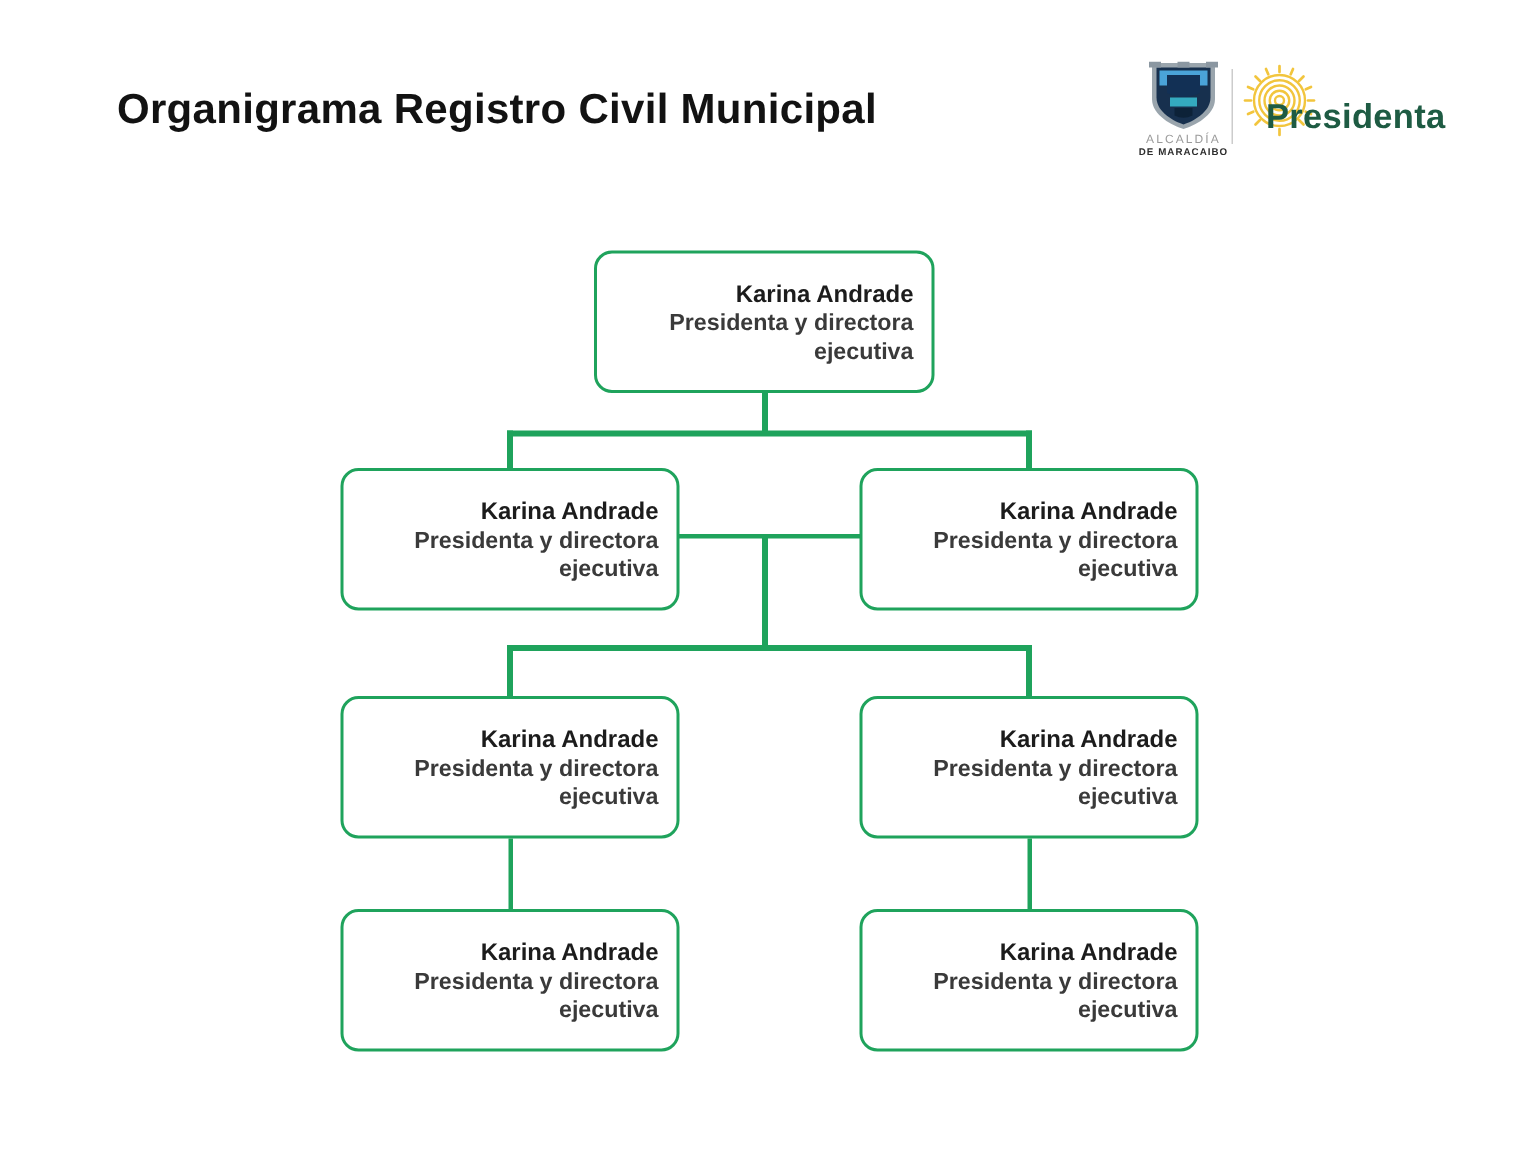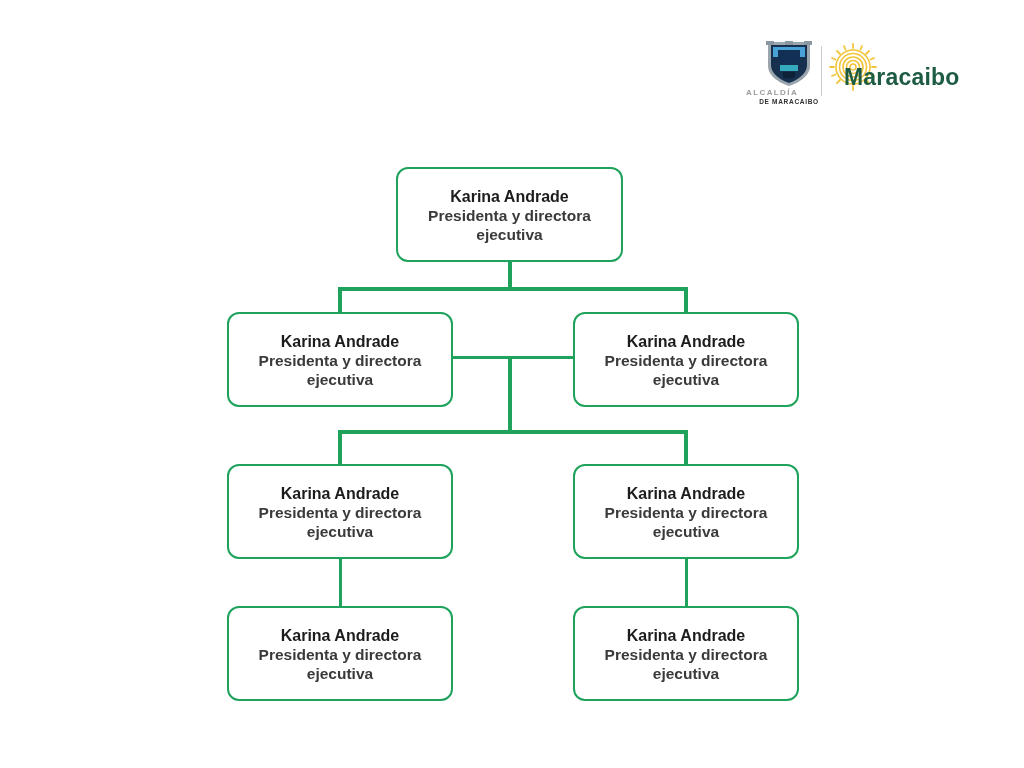--- a/index.html
+++ b/index.html
@@ -18,41 +18,41 @@
   .page-title{
     position:absolute;left:78px;top:57px;
     font-size:28px;font-weight:800;letter-spacing:.2px;
     color:#121212;
   }
 
   
   .logo-group{position:absolute;left:754px;top:38px;width:210px;height:66px;}
   .crest{position:absolute;left:6px;top:3px;width:58px;height:46px;}
   .crest-caption1{
-    position:absolute;left:-8px;top:50px;width:86px;
-    font-size:8px;letter-spacing:1.4px;color:#9b9b9b;font-weight:700;
+    position:absolute;left:-8px;top:50px;width:86px;text-align:center;
+    font-size:8px;letter-spacing:1.4px;color:#9b9b9b;font-weight:400;
   }
   .crest-caption2{
     position:absolute;left:-8px;top:60px;width:86px;text-align:center;
     font-size:6.5px;letter-spacing:.7px;color:#2e2e2e;font-weight:700;
   }
   .logo-divider{
     position:absolute;left:67px;top:8px;width:1px;height:50px;background:#cccccc;
   }
   .sun{position:absolute;left:72px;top:2px;width:56px;height:56px;}
   .wordmark{
     position:absolute;left:90px;top:26px;
     font-size:23px;font-weight:800;color:var(--wordmark-green);letter-spacing:.2px;
   }
 
   
   .org-node{
     position:absolute;width:226px;height:95px;
     background:#ffffff;border:2px solid var(--green);border-radius:12px;
-    text-align:center;padding:18px 12px 0 12px;
+    text-align:right;padding:18px 12px 0 12px;
   }
   .node-name{font-size:16px;font-weight:700;color:var(--name-color);line-height:19px;}
   .node-role{font-size:15.5px;font-weight:700;color:var(--role-color);line-height:19px;}
 
   .n0{left:396px;top:167px;width:227px;}
   .n1{left:227px;top:312px;}
   .n2{left:573px;top:312px;}
   .n3{left:227px;top:464px;}
   .n4{left:573px;top:464px;}
   .n5{left:227px;top:606px;}
@@ -69,20 +69,21 @@
   .c-vl2    {left:338px;top:430px;width:4px;height:35px;}
   .c-vr2    {left:684px;top:430px;width:4px;height:35px;}
   .c-vl3    {left:339px;top:559px;width:3px;height:48px;}
   .c-vr3    {left:685px;top:559px;width:3px;height:48px;}
 </style>
 </head>
 <body>
 
 <div class="canvas">
 
+  <h1 class="page-title">Organigrama Registro Civil Municipal</h1>
 
   <div class="logo-group">
     <span class="crest">
       <svg width="58" height="46" viewBox="0 0 58 46">
         <path d="M8 1 h42 v24 c0 11 -14 18 -21 20 c-7 -2 -21 -9 -21 -20 z" fill="#9aa5ad"></path>
         <path d="M11 4 h36 v20 c0 10 -12 16 -18 18 c-6 -2 -18 -8 -18 -18 z" fill="#17304e"></path>
         <path d="M13 6 h32 v10 h-32 z" fill="#4aa3d8"></path>
         <path d="M18 9 h22 v12 q-11 5 -22 0 z" fill="#123055"></path>
         <path d="M20 24 h18 v6 h-18 z" fill="#39c0d4" opacity="0.85"></path>
         <path d="M23 31 h12 v5 q-6 3 -12 0 z" fill="#0d2238"></path>
@@ -116,21 +117,21 @@
           <line x1="40" y1="40" x2="43" y2="43"></line>
           <line x1="18" y1="6" x2="19.5" y2="9.5"></line>
           <line x1="36" y1="6" x2="34.5" y2="9.5"></line>
           <line x1="6" y1="18" x2="9.5" y2="19.5"></line>
           <line x1="6" y1="36" x2="9.5" y2="34.5"></line>
           <line x1="48" y1="18" x2="44.5" y2="19.5"></line>
           <line x1="48" y1="36" x2="44.5" y2="34.5"></line>
         </g>
       </svg>
     </span>
-    <div class="wordmark">Maracaibo</div>
+    <div class="wordmark">Presidenta</div>
   </div>
 
   <div class="connector c-vtop"></div>
   <div class="connector c-h1"></div>
   <div class="connector c-vl1"></div>
   <div class="connector c-vr1"></div>
   <div class="connector c-hmid"></div>
   <div class="connector c-vmid"></div>
   <div class="connector c-h2"></div>
   <div class="connector c-vl2"></div>

